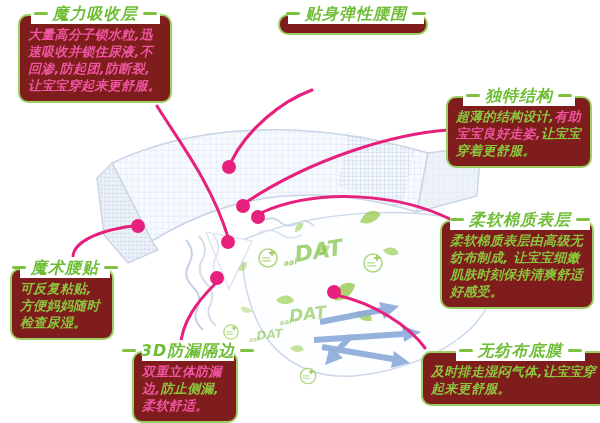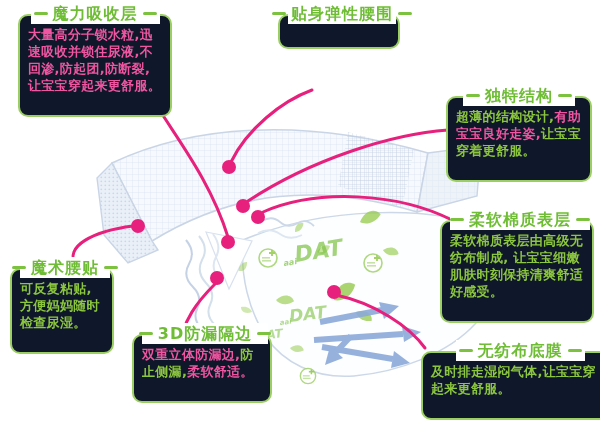--- a/index.html
+++ b/index.html
@@ -1,20 +1,20 @@
 <!DOCTYPE html>
 <html><head>
 <meta charset="utf-8">
 <style>
   html,body{margin:0;padding:0;background:#fff;}
   #stage{position:relative;width:600px;height:423px;background:#fff;overflow:hidden;
          font-family:"DejaVu Sans",sans-serif;}
   #stage svg{position:absolute;left:0;top:0;}
-  .callout{position:absolute;background:#0f172a;border:2px solid #9ccf62;border-radius:10px;
-           padding:4px 8px 21px;box-sizing:border-box;z-index:5;}
+  .callout{position:absolute;background:#7f1d1d;border:2px solid #9ccf62;border-radius:10px;
+           padding:4px 8px 7px;box-sizing:border-box;z-index:5;font-style:italic;}
   .title-row{display:flex;align-items:center;justify-content:center;gap:5px;
              margin:-17px auto 2px;background:#fff;width:max-content;max-width:100%;
              padding:0 3px;position:relative;}
   .dash{width:14px;height:3.5px;background:#7cc23f;border-radius:2px;flex:0 0 auto;}
   .c-title{font-size:16px;font-weight:bold;color:#6ebd35;letter-spacing:1px;
            line-height:21px;white-space:nowrap;}
   .c-body{margin:0;font-size:13px;line-height:17px;letter-spacing:.3px;font-weight:bold;}
   .seg-green{color:#8cc63e;}
   .seg-pink{color:#ef55a1;margin-top:15px;}
 </style>
@@ -134,21 +134,21 @@
 
   <div class="callout" style="left:18px;top:14px;width:154px;">
     <div class="title-row">
       <span class="dash"></span>
       <span class="c-title">魔力吸收层</span>
       <span class="dash"></span>
     </div>
     <p class="c-body"><span class="seg-pink">大量高分子锁水粒,迅速吸收并锁住尿液,不回渗,防起团,防断裂,让宝宝穿起来更舒服。</span></p>
   </div>
 
-  <div class="callout" style="left:278px;top:14px;width:122px;">
+  <div class="callout" style="left:278px;top:14px;width:150px;">
     <div class="title-row">
       <span class="dash"></span>
       <span class="c-title">贴身弹性腰围</span>
       <span class="dash"></span>
     </div>
   </div>
 
   <div class="callout" style="left:446px;top:96px;width:146px;">
     <div class="title-row">
       <span class="dash"></span>
@@ -169,21 +169,21 @@
 
   <div class="callout" style="left:10px;top:268px;width:104px;">
     <div class="title-row">
       <span class="dash"></span>
       <span class="c-title">魔术腰贴</span>
       <span class="dash"></span>
     </div>
     <p class="c-body"><span class="seg-green">可反复粘贴,方便妈妈随时检查尿湿。</span></p>
   </div>
 
-  <div class="callout" style="left:132px;top:334px;width:140px;">
+  <div class="callout" style="left:132px;top:351px;width:106px;">
     <div class="title-row">
       <span class="dash"></span>
       <span class="c-title">3D防漏隔边</span>
       <span class="dash"></span>
     </div>
     <p class="c-body"><span class="seg-pink">双重立体防漏边,</span><span class="seg-green">防止侧漏,</span><span class="seg-pink">柔软舒适。</span></p>
   </div>
 
   <div class="callout" style="left:396px;top:351px;width:198px;margin-left:25px;">
     <div class="title-row">

